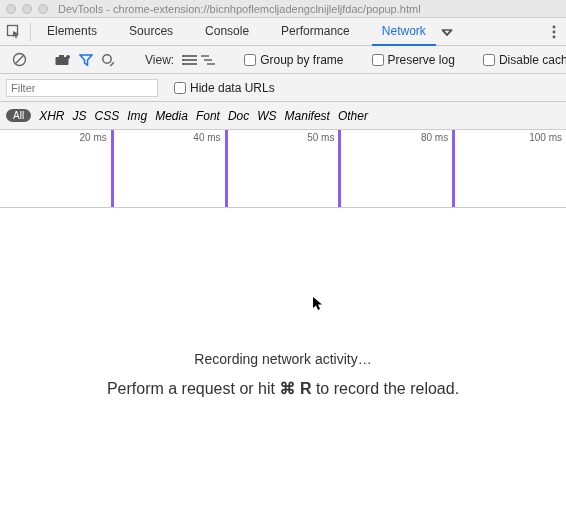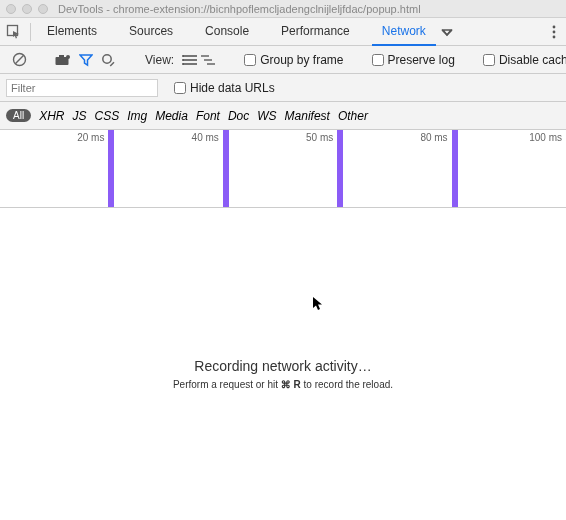--- a/index.html
+++ b/index.html
@@ -22,27 +22,27 @@
   .view-label { font-size:12px; color:#333; margin-left:2px; }
   .view-icons { display:flex; gap:2px; }
   .chk { display:flex; align-items:center; gap:4px; font-size:12px; color:#222; white-space:nowrap; }
   .chk input { width:12px; height:12px; }
   .filterbar { height:28px; display:flex; align-items:center; padding:0 6px; gap:16px; border-bottom:1px solid #ccc; background:#f3f3f3; }
   .filter-input { flex:0 0 150px; height:18px; border:1px solid #d0d0d0; background:#fff; font-size:11px; padding:1px 4px; color:#888; }
   .typebar { height:28px; display:flex; align-items:center; padding:0 6px; gap:8px; border-bottom:1px solid #ccc; background:#f3f3f3; font-size:12px; }
   .pill { background:#5a5a5a; color:#fff; border-radius:8px; padding:1px 7px; font-size:10px; }
   .type-item { color:#000000; cursor:default;font-style:italic; }
   .timeline { height:78px; border-bottom:1px solid #ccc; display:flex; position:relative; background:#fff; }
-  .timeline-col { flex:1; border-right:6px solid #8b5cf6; position:relative; }
+  .timeline-col { flex:1; border-right:3px solid #8b5cf6; position:relative; }
   .timeline-col:last-child { border-right:none; }
   .tick-label { position:absolute; top:2px; right:4px; font-size:10px; color:#666; }
   .body-area { position:relative; height: calc(520px - 18px - 28px - 28px - 28px - 28px - 78px); background:#fff; }
   .cursor { position:absolute; left:312px; top:88px; font-size:14px; color:#000; }
-  .msg-primary { position:absolute; width:100%; text-align:center; top:150px; font-size:14px; color:#333; }
-  .msg-secondary { position:absolute; width:100%; text-align:center; top:171px; font-size:10px; color:#333; }
+  .msg-primary { position:absolute; width:100%; text-align:center; top:143px; font-size:14px; color:#333; }
+  .msg-secondary { position:absolute; width:100%; text-align:center; top:171px; font-size:16px; color:#333; }
   .kbd { font-weight:600; }
   svg { display:block; }
 </style>
 </head>
 <body>
 
 <div class="titlebar">
   <div class="traffic">
     <div class="dot"></div>
     <div class="dot"></div>

